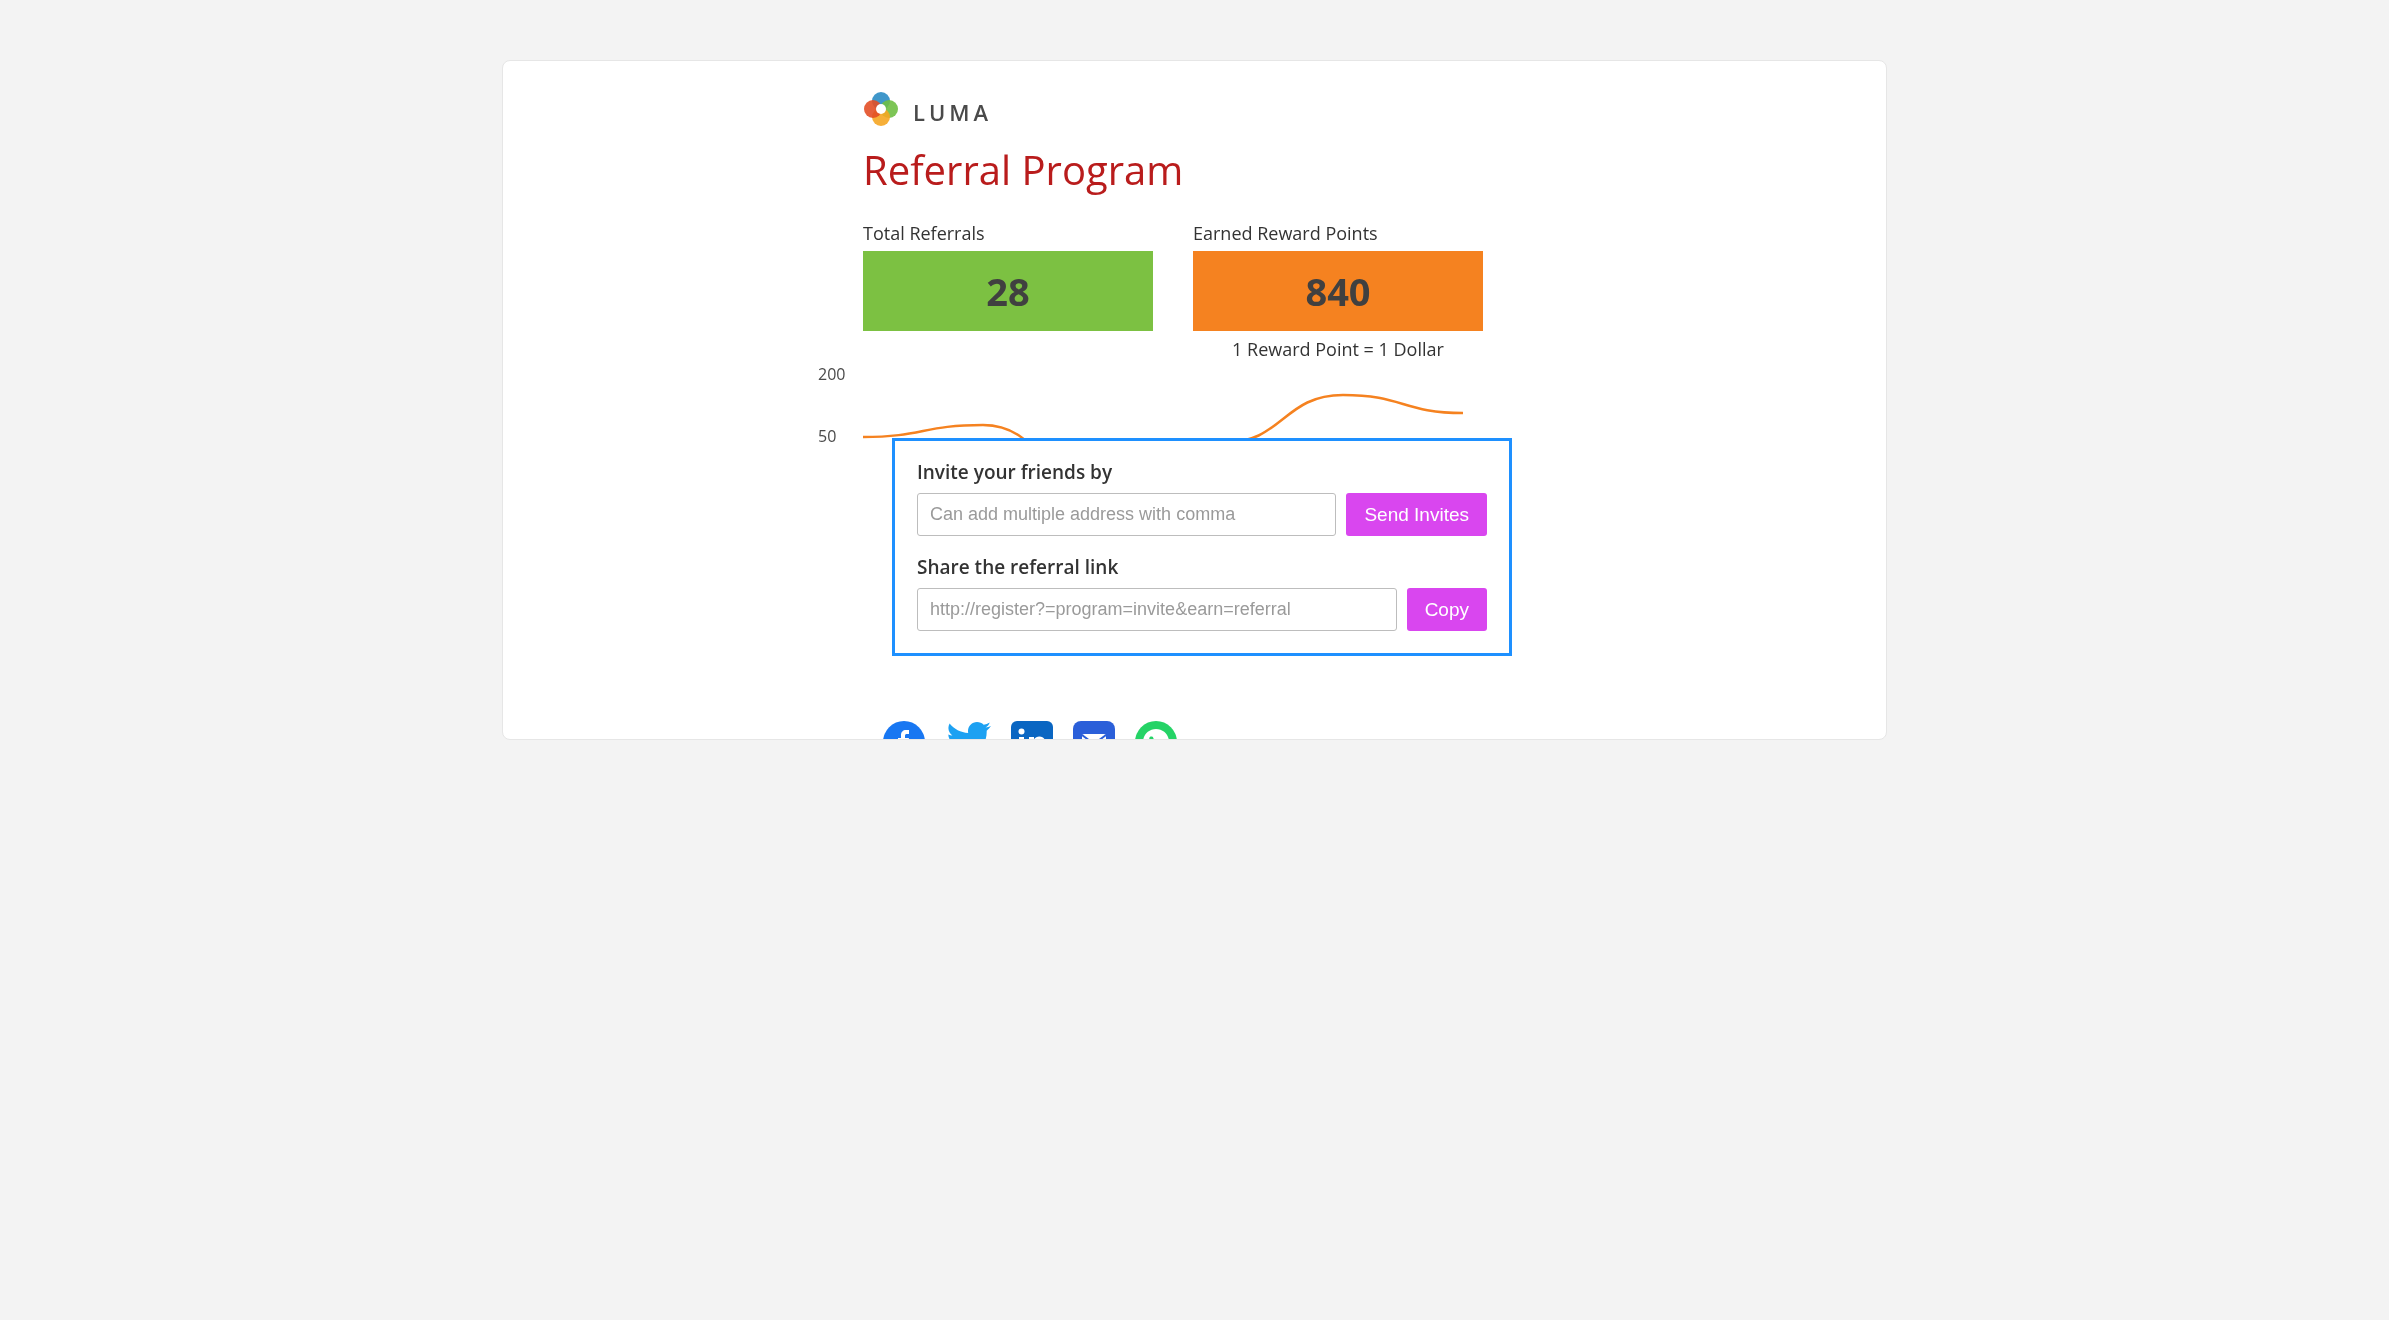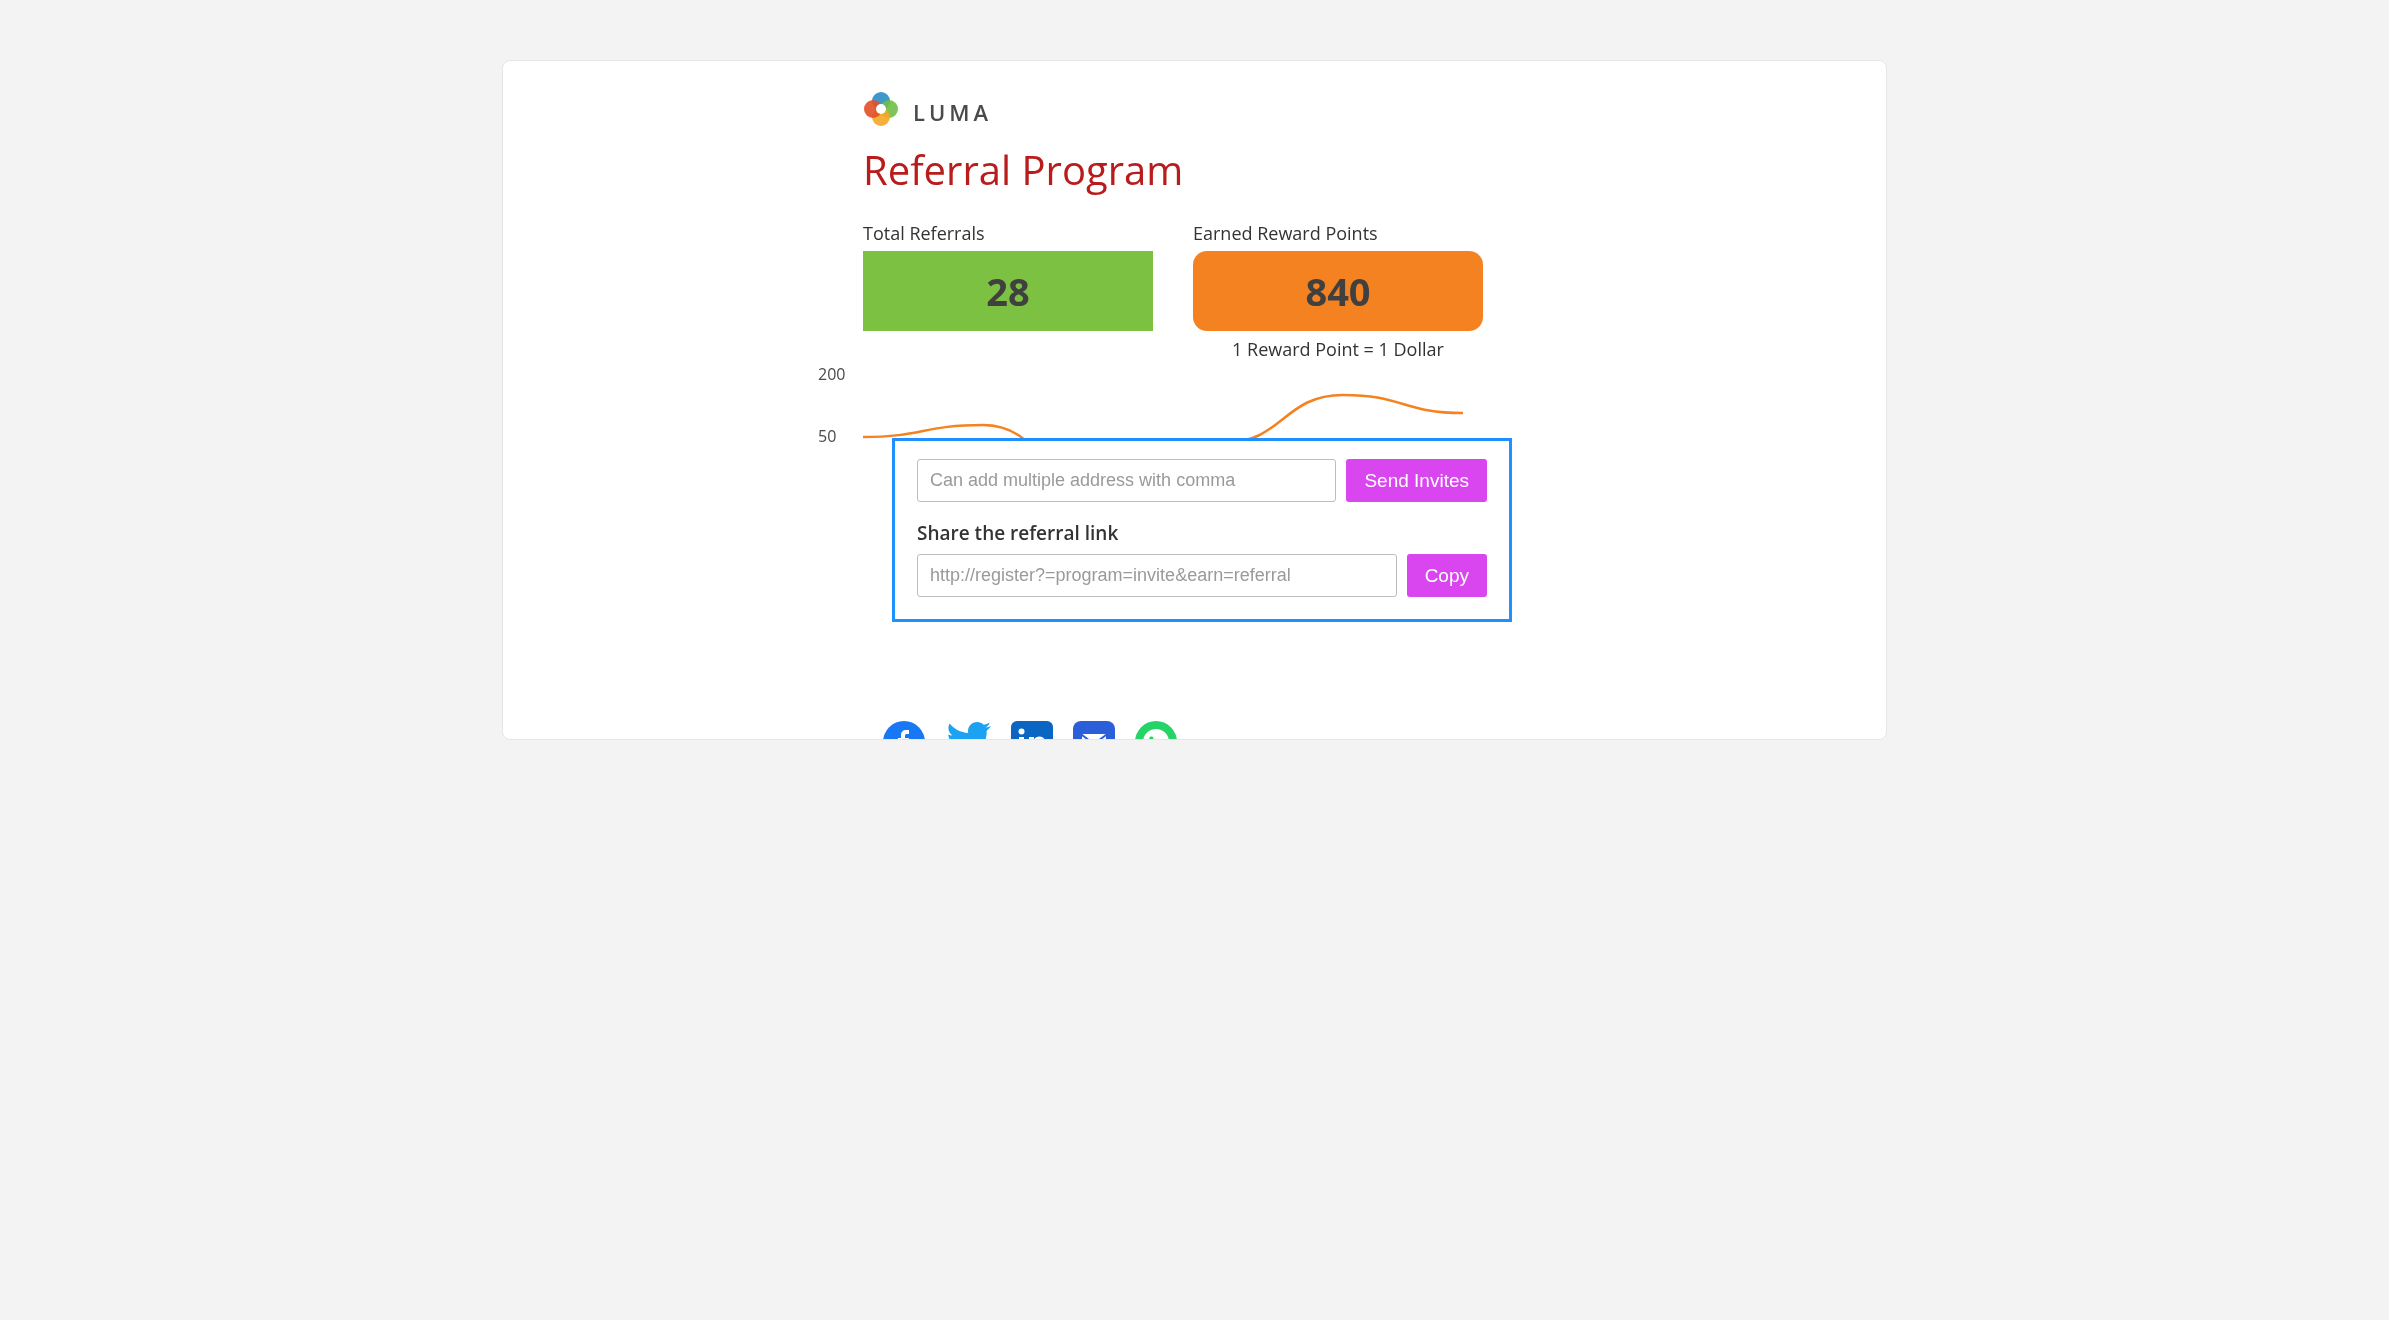--- a/index.html
+++ b/index.html
@@ -55,21 +55,21 @@
     margin-bottom: 6px;
   }
   .stat-value {
     color: #404040;
     font-size: 38px;
     font-weight: 700;
     text-align: center;
     padding: 14px 0;
   }
   .stat-green { background: #7cc142; }
-  .stat-orange { background: #f58220; border-radius: 14px; }
+  .stat-orange { background: #f58220; }
   .stat-note {
     font-size: 18px;
     color: #333;
     text-align: center;
     margin-top: 6px;
   }
   .chart-wrap {
     position: relative;
     margin-top: 10px;
     height: 120px;
@@ -208,20 +208,21 @@
       </span>
       <span>
         <svg width="42" height="42" viewBox="0 0 42 42">
             <circle cx="21" cy="21" r="21" fill="#25d366"></circle>
             <path fill="#fff" d="M21 8c-7.2 0-13 5.8-13 13 0 2.5.7 4.8 2 6.8L8 34l6.4-1.9c1.9 1.1 4.2 1.7 6.6 1.7 7.2 0 13-5.8 13-13S28.2 8 21 8zm6.6 17.9c-.3.8-1.7 1.6-2.4 1.7-.6.1-1.4.1-2.3-.1-2.8-.9-5.8-3.3-7.5-6.3-.9-1.5-1.4-3.2-1-4.4.3-.9 1.1-1.4 1.7-1.4h.9c.3 0 .6.1.9.7l1.1 2.6c.1.3 0 .6-.2.9l-.7.9c-.2.2-.2.5-.1.8.6 1.1 1.5 2.1 2.5 2.9.9.7 1.9 1.3 3 1.6.3.1.6 0 .8-.2l.9-1c.3-.3.6-.4.9-.2l2.5 1.3c.3.2.5.4.5.8 0 .3-.1.6-.2.9z"></path>
           </svg>
       </span>
     </div>
 
     <div class="invite-panel" style="left:389px; top:377px;">
+      <div class="panel-label">Invite your friends by</div>
       <div class="row">
         <input class="text-input" type="text" placeholder="Can add multiple address with comma" style="">
         <button class="btn">Send Invites</button>
       </div>
       <div class="panel-label">Share the referral link</div>
       <div class="row">
         <input class="text-input readonly" type="text" readonly="" value="http://register?=program=invite&amp;earn=referral" style="">
         <button class="btn">Copy</button>
       </div>
     </div>

